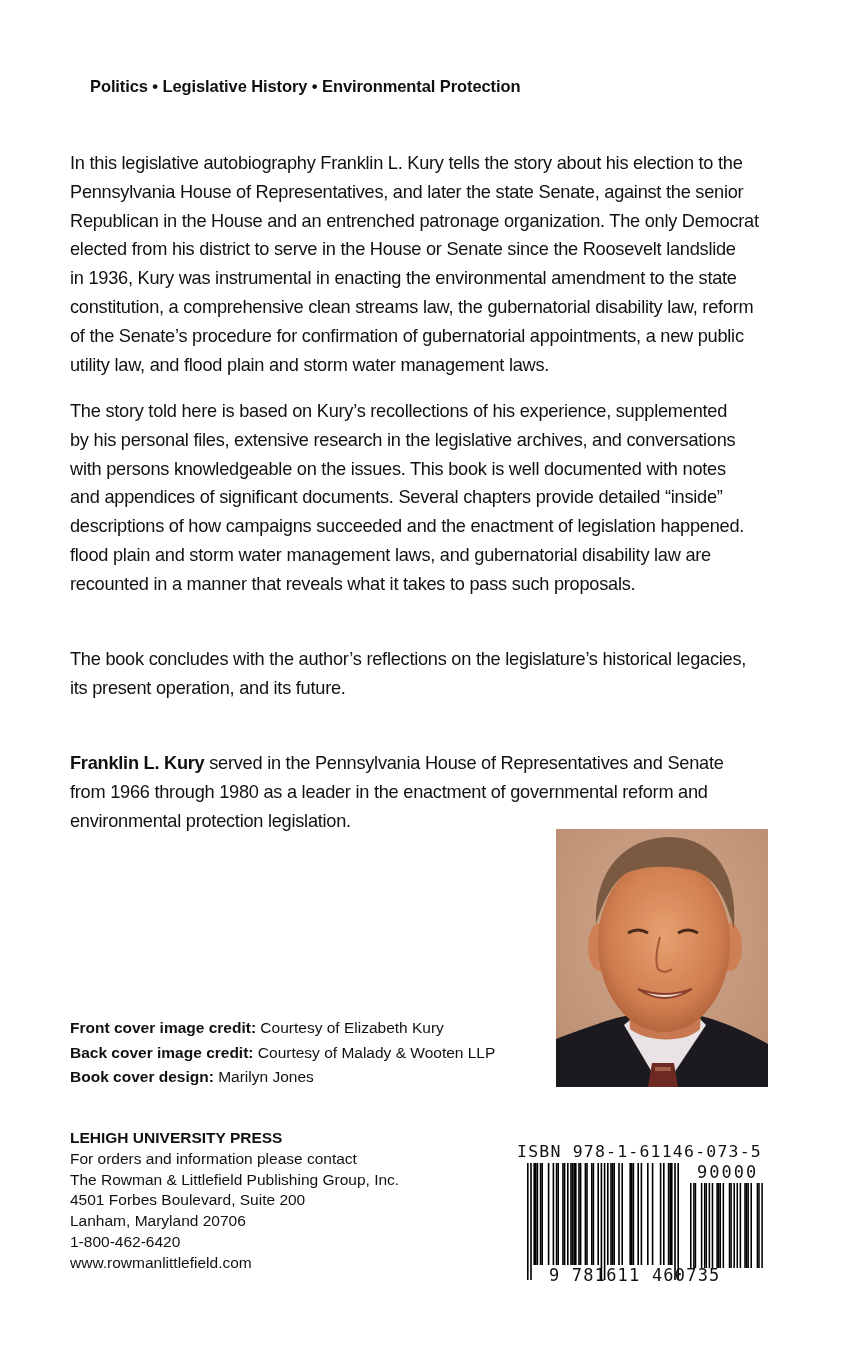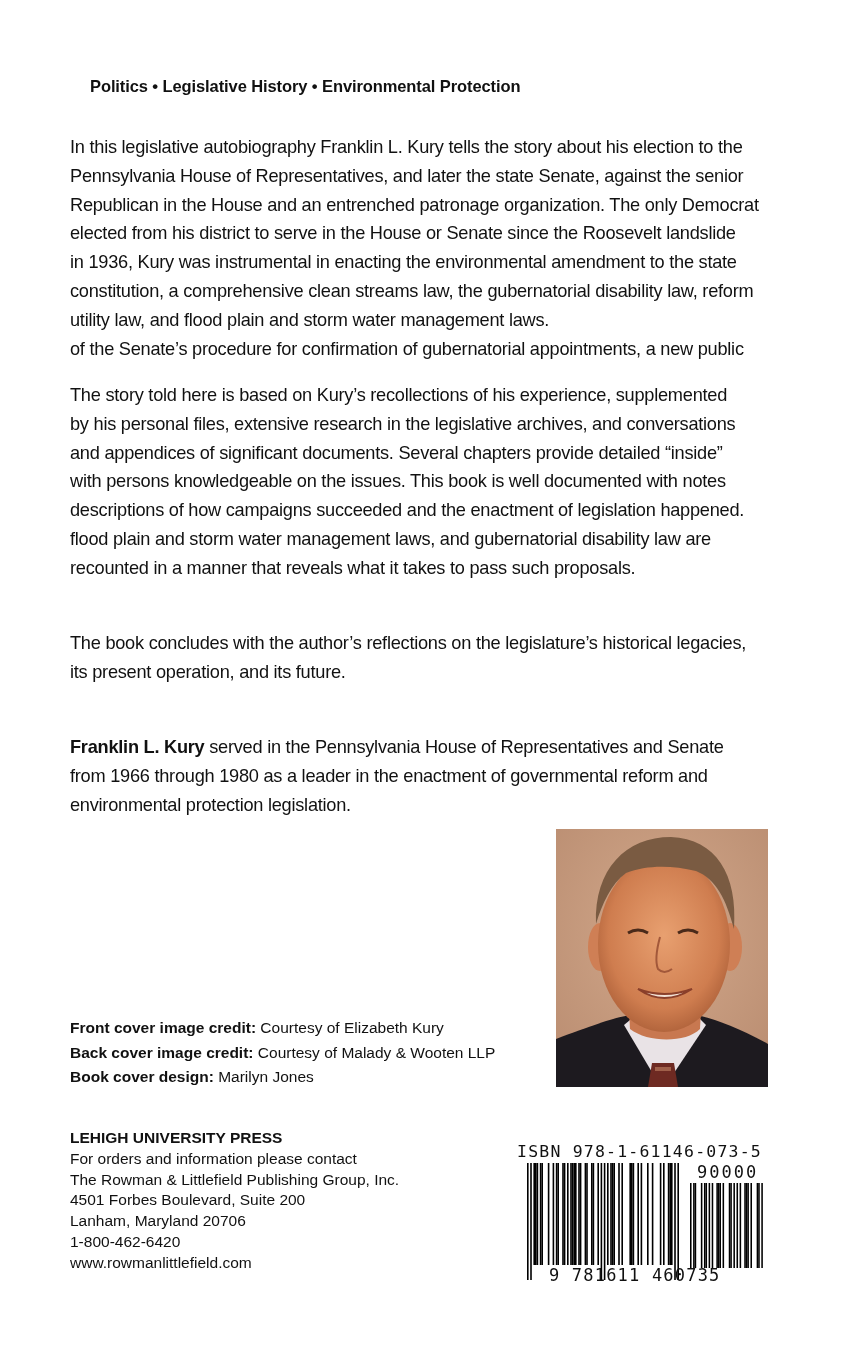--- a/index.html
+++ b/index.html
@@ -1,20 +1,20 @@
 <!DOCTYPE html>
 <html><head>
 <meta charset="utf-8">
 <style>
   html, body { margin: 0; padding: 0; background: #ffffff; }
   body { width: 855px; height: 1360px; position: relative; overflow: hidden;
          font-family: "Liberation Sans", sans-serif; color: #111111; }
   .abs { position: absolute; }
   .category { left: 70px; top: 77px; font-size: 16.5px; font-weight: bold; letter-spacing: -0.1px; white-space: nowrap; margin-left: 20px; }
-  .para { left: 70px; width: 720px; font-size: 18.2px; line-height: 28.8px; letter-spacing: -0.25px; }
+  .para { left: 70px; width: 720px; font-size: 18.2px; line-height: 28.8px; letter-spacing: -0.25px; margin-top: 16px; }
   .para .line { display: block; white-space: nowrap; }
   #p1 { top: 133px; }
   #p2 { top: 381px; }
   #p3 { top: 629px; }
   #bio { top: 733px; }
   .bold { font-weight: bold; }
   .photo { left: 556px; top: 829px; width: 212px; height: 258px; overflow: hidden; background: #c79a7d; }
   .credits { left: 70px; top: 1016px; font-size: 15.5px; line-height: 24.6px; white-space: nowrap; }
   .publisher { left: 70px; top: 1128px; font-size: 15.5px; line-height: 20.8px; white-space: nowrap; }
   .isbn-text { left: 517px; top: 1142px; font-family: "DejaVu Sans Mono", monospace; font-size: 16.5px; letter-spacing: 1.2px; white-space: nowrap; }
@@ -27,29 +27,29 @@
 
 <div class="abs category">Politics • Legislative History • Environmental Protection</div>
 
 <div class="abs para" id="p1">
   <span class="line">In this legislative autobiography Franklin L. Kury tells the story about his election to the</span>
   <span class="line">Pennsylvania House of Representatives, and later the state Senate, against the senior</span>
   <span class="line">Republican in the House and an entrenched patronage organization. The only Democrat</span>
   <span class="line">elected from his district to serve in the House or Senate since the Roosevelt landslide</span>
   <span class="line">in 1936, Kury was instrumental in enacting the environmental amendment to the state</span>
   <span class="line">constitution, a comprehensive clean streams law, the gubernatorial disability law, reform</span>
+  <span class="line">of the Senate’s procedure for confirmation of gubernatorial appointments, a new public</span>
   <span class="line">utility law, and flood plain and storm water management laws.</span>
-  <span class="line">of the Senate’s procedure for confirmation of gubernatorial appointments, a new public</span>
 </div>
 
 <div class="abs para" id="p2">
   <span class="line">The story told here is based on Kury’s recollections of his experience, supplemented</span>
   <span class="line">by his personal files, extensive research in the legislative archives, and conversations</span>
+  <span class="line">with persons knowledgeable on the issues. This book is well documented with notes</span>
   <span class="line">and appendices of significant documents. Several chapters provide detailed “inside”</span>
-  <span class="line">with persons knowledgeable on the issues. This book is well documented with notes</span>
   <span class="line">descriptions of how campaigns succeeded and the enactment of legislation happened.</span>
   <span class="line">flood plain and storm water management laws, and gubernatorial disability law are</span>
   <span class="line">recounted in a manner that reveals what it takes to pass such proposals.</span>
 </div>
 
 <div class="abs para" id="p3">
   <span class="line">The book concludes with the author’s reflections on the legislature’s historical legacies,</span>
   <span class="line">its present operation, and its future.</span>
 </div>
 

